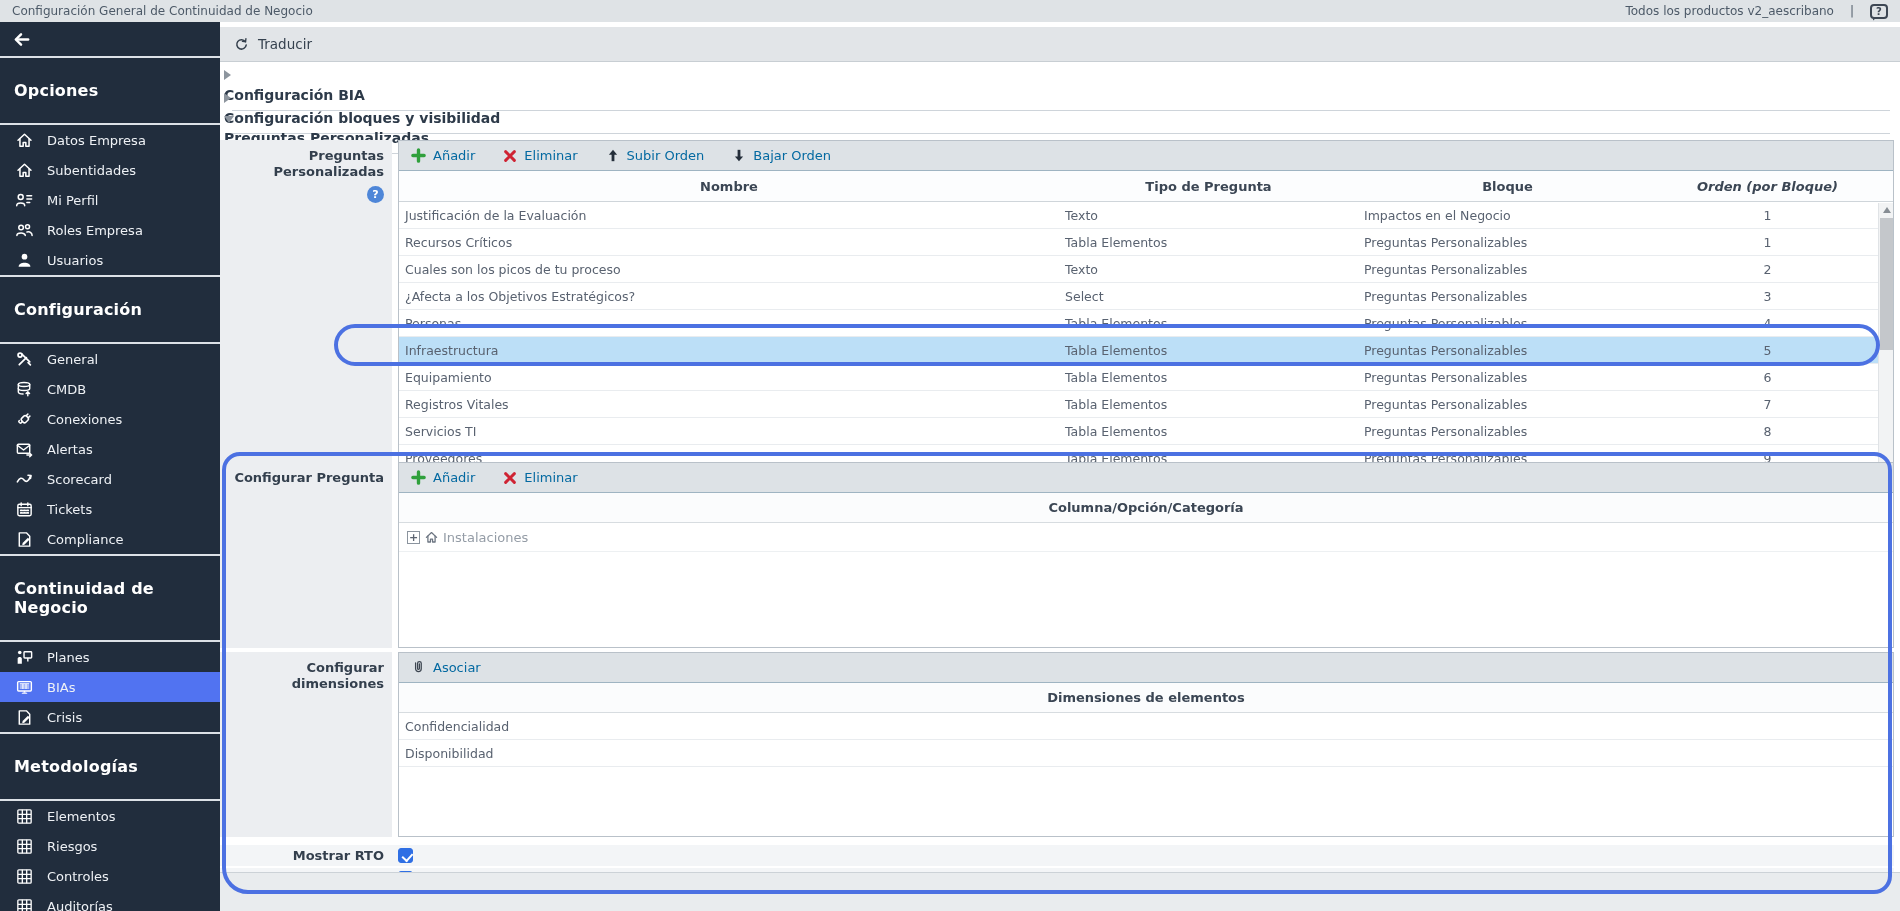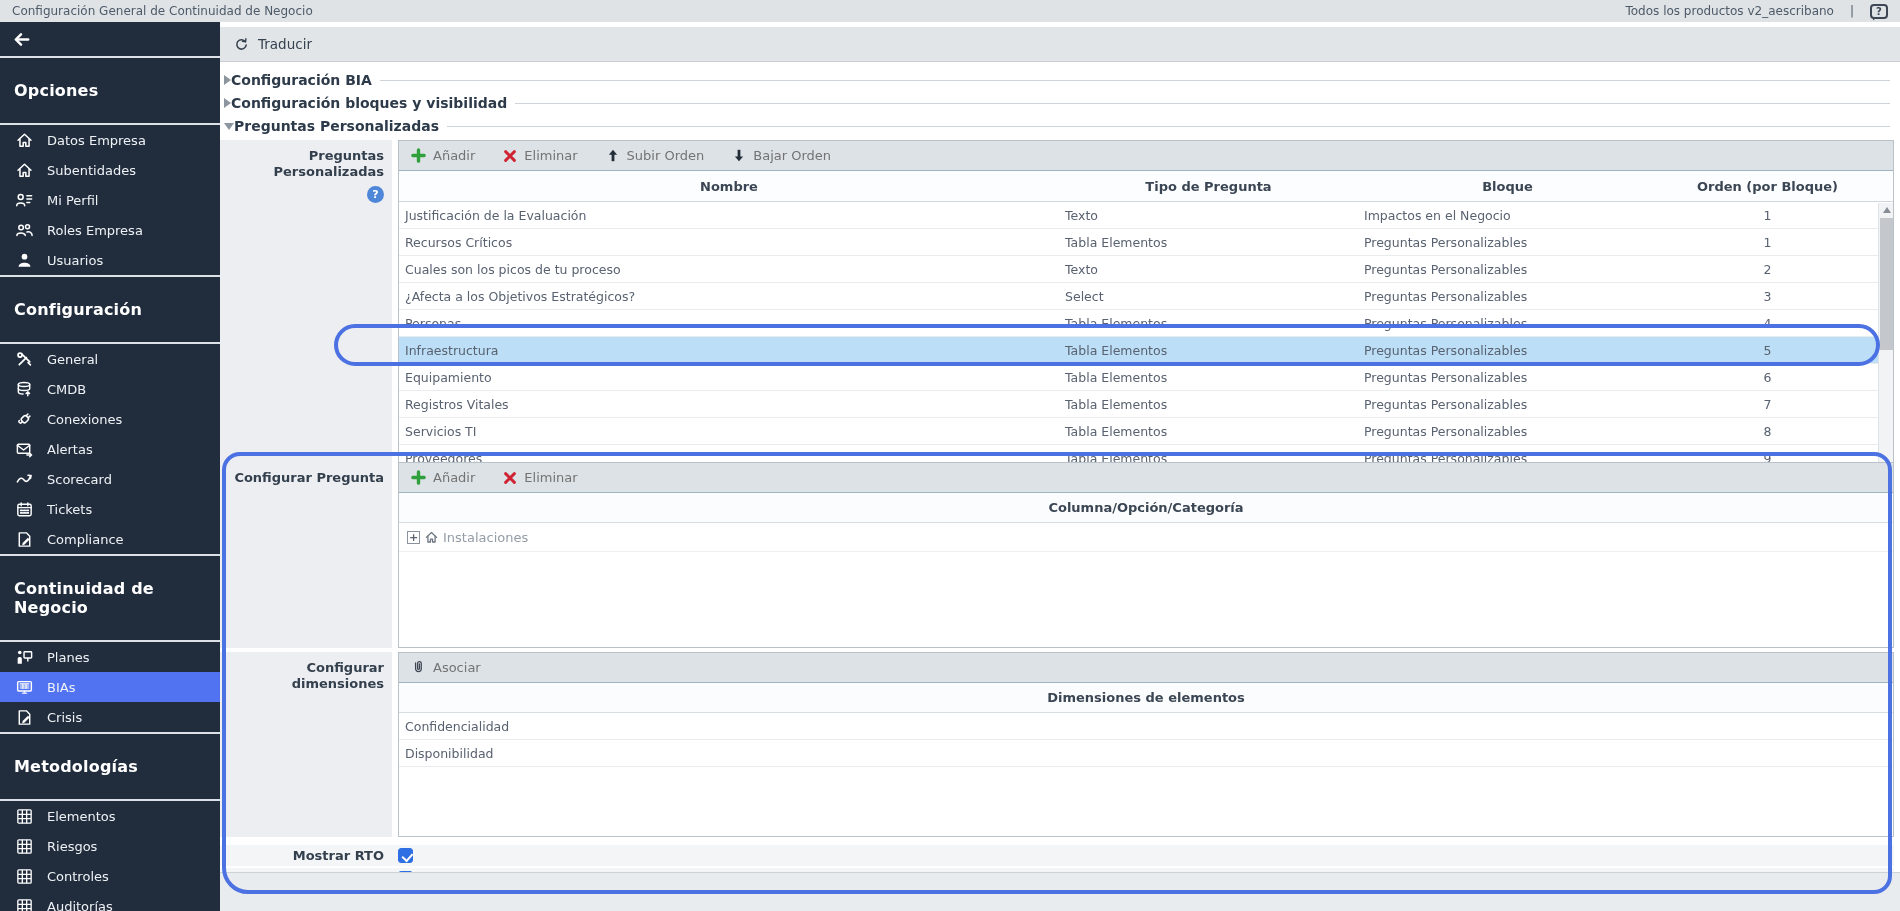--- a/index.html
+++ b/index.html
@@ -29,42 +29,42 @@
   .side-item{height:30px; display:flex; align-items:center; gap:13px; padding-left:15px; font-size:13px; color:#eef1f5; cursor:pointer;}
   .side-item.selected{background:var(--accent);}
   .icn{width:19px; height:19px; flex:none;}
   .icn-sm{width:15px; height:15px; flex:none;}
 
   
   .main{position:absolute; left:220px; top:22px; width:1680px; height:889px; background:#fff;}
   .translate-bar{position:absolute; left:0; top:5px; width:1680px; height:35px; background:#e2e5e8;
     border-bottom:1px solid #c8ced3; display:flex; align-items:center; gap:9px; padding-left:14px;
     font-size:13.5px; color:#36424f; cursor:pointer;}
-  .acc-row{position:absolute; left:4px; width:1672px; height:20px; display:flex; align-items:center; cursor:pointer;}
+  .acc-row{position:absolute; left:4px; width:1672px; height:20px; display:flex; gap:7px; cursor:pointer;flex-direction:column;}
   .acc-tri{width:0; height:0; border-top:5px solid transparent; border-bottom:5px solid transparent; border-left:7px solid #8d959e;}
   .acc-tri.down{border-left:5px solid transparent; border-right:5px solid transparent; border-top:7px solid #8d959e; border-bottom:none;}
   .acc-label{font-size:14px; font-weight:bold; color:#2d3a49; white-space:nowrap;}
   .acc-rule{flex:1; border-top:1px solid #ced4da; margin:0 6px 0 8px;}
 
   .label-col{position:absolute; left:0; width:172px; background:#eceef1; padding:8px 8px 0 4px; text-align:right;}
   .panel-label{font-size:13px; font-weight:bold; color:#333f4d; line-height:1.25;}
   .help-circle{display:inline-block; width:17px; height:17px; border-radius:50%; background:var(--help);
     color:#fff; font-size:11px; font-weight:bold; text-align:center; line-height:17px; margin-top:5px; cursor:pointer;}
 
   .panel{position:absolute; left:178px; width:1496px; border:1px solid #b9c1c9; background:#fff;}
   .ptoolbar{height:30px; background:var(--toolbar-bg); border-bottom:1px solid #9fb4c2;
     display:flex; align-items:center; gap:28px; padding-left:12px;}
-  .tbtn{display:flex; align-items:center; gap:7px; font-size:13px; color:#737373; cursor:pointer;}
+  .tbtn{display:flex; align-items:center; gap:7px; font-size:13px; color:#0369a1; cursor:pointer;}
   .hdr-row{height:31px; background:#fcfdfe; border-bottom:1px solid #cfd5da; display:flex; align-items:center;}
   .hdr-cell{font-size:13px; font-weight:bold; color:#3b4654; text-align:center;}
   .trow{height:27px; display:flex; align-items:center; border-bottom:1px solid #e9ecef; font-size:12.5px; color:#596270; cursor:pointer;}
   .trow.selected{background:var(--selected-row);}
   .tcell{padding-left:6px; overflow:hidden; white-space:nowrap;}
   .c1{width:660px;} .c2{width:299px;} .c3{width:299px;} .c4{width:221px; text-align:center; padding-left:0;}
-  .hc1{width:660px;} .hc2{width:299px;} .hc3{width:299px;} .hc4{width:221px;}
+  .hc1{width:660px;} .hc2{width:299px;} .hc3{width:299px;} .hc4{width:221px;font-style:italic;}
 
   
   .vscroll{position:absolute; right:0; top:62px; width:15px; height:270px; background:#f2f3f4; border-left:1px solid #e0e3e6;}
   .vs-btn{position:absolute; left:0; width:15px; height:13px; display:flex; align-items:center; justify-content:center; cursor:pointer;}
   .vs-up{top:0;} .vs-down{bottom:0;}
   .tri-up{width:0; height:0; border-left:4px solid transparent; border-right:4px solid transparent; border-bottom:6px solid #878d94;}
   .tri-down{width:0; height:0; border-left:4px solid transparent; border-right:4px solid transparent; border-top:6px solid #878d94;}
   .vs-thumb{position:absolute; left:1px; top:15px; width:13px; height:132px; background:#c4c7cb; cursor:grab;}
 
   

